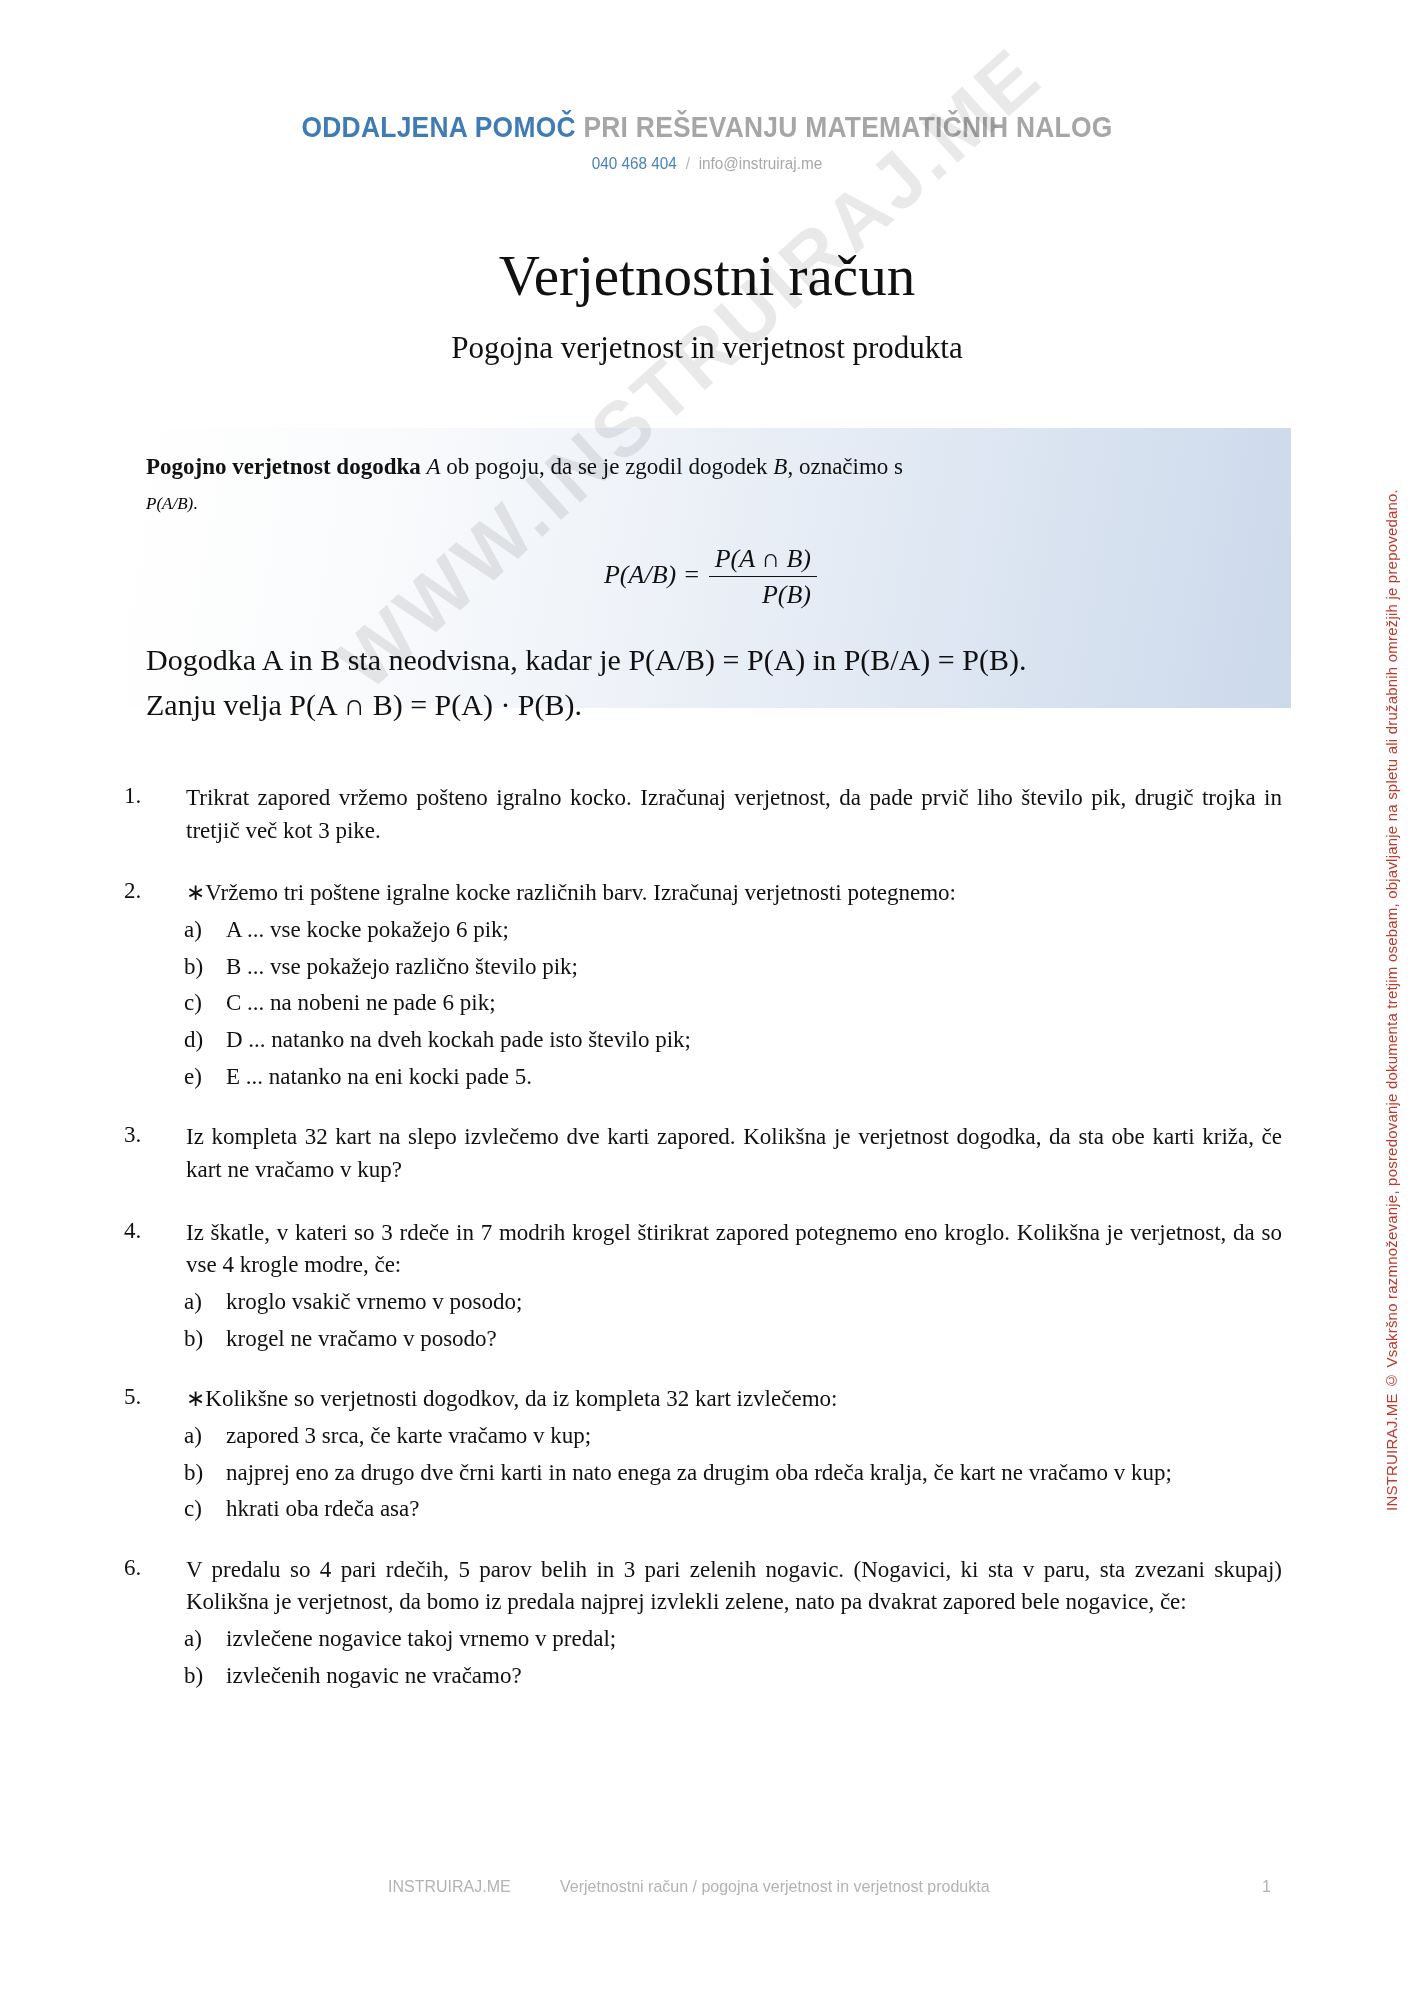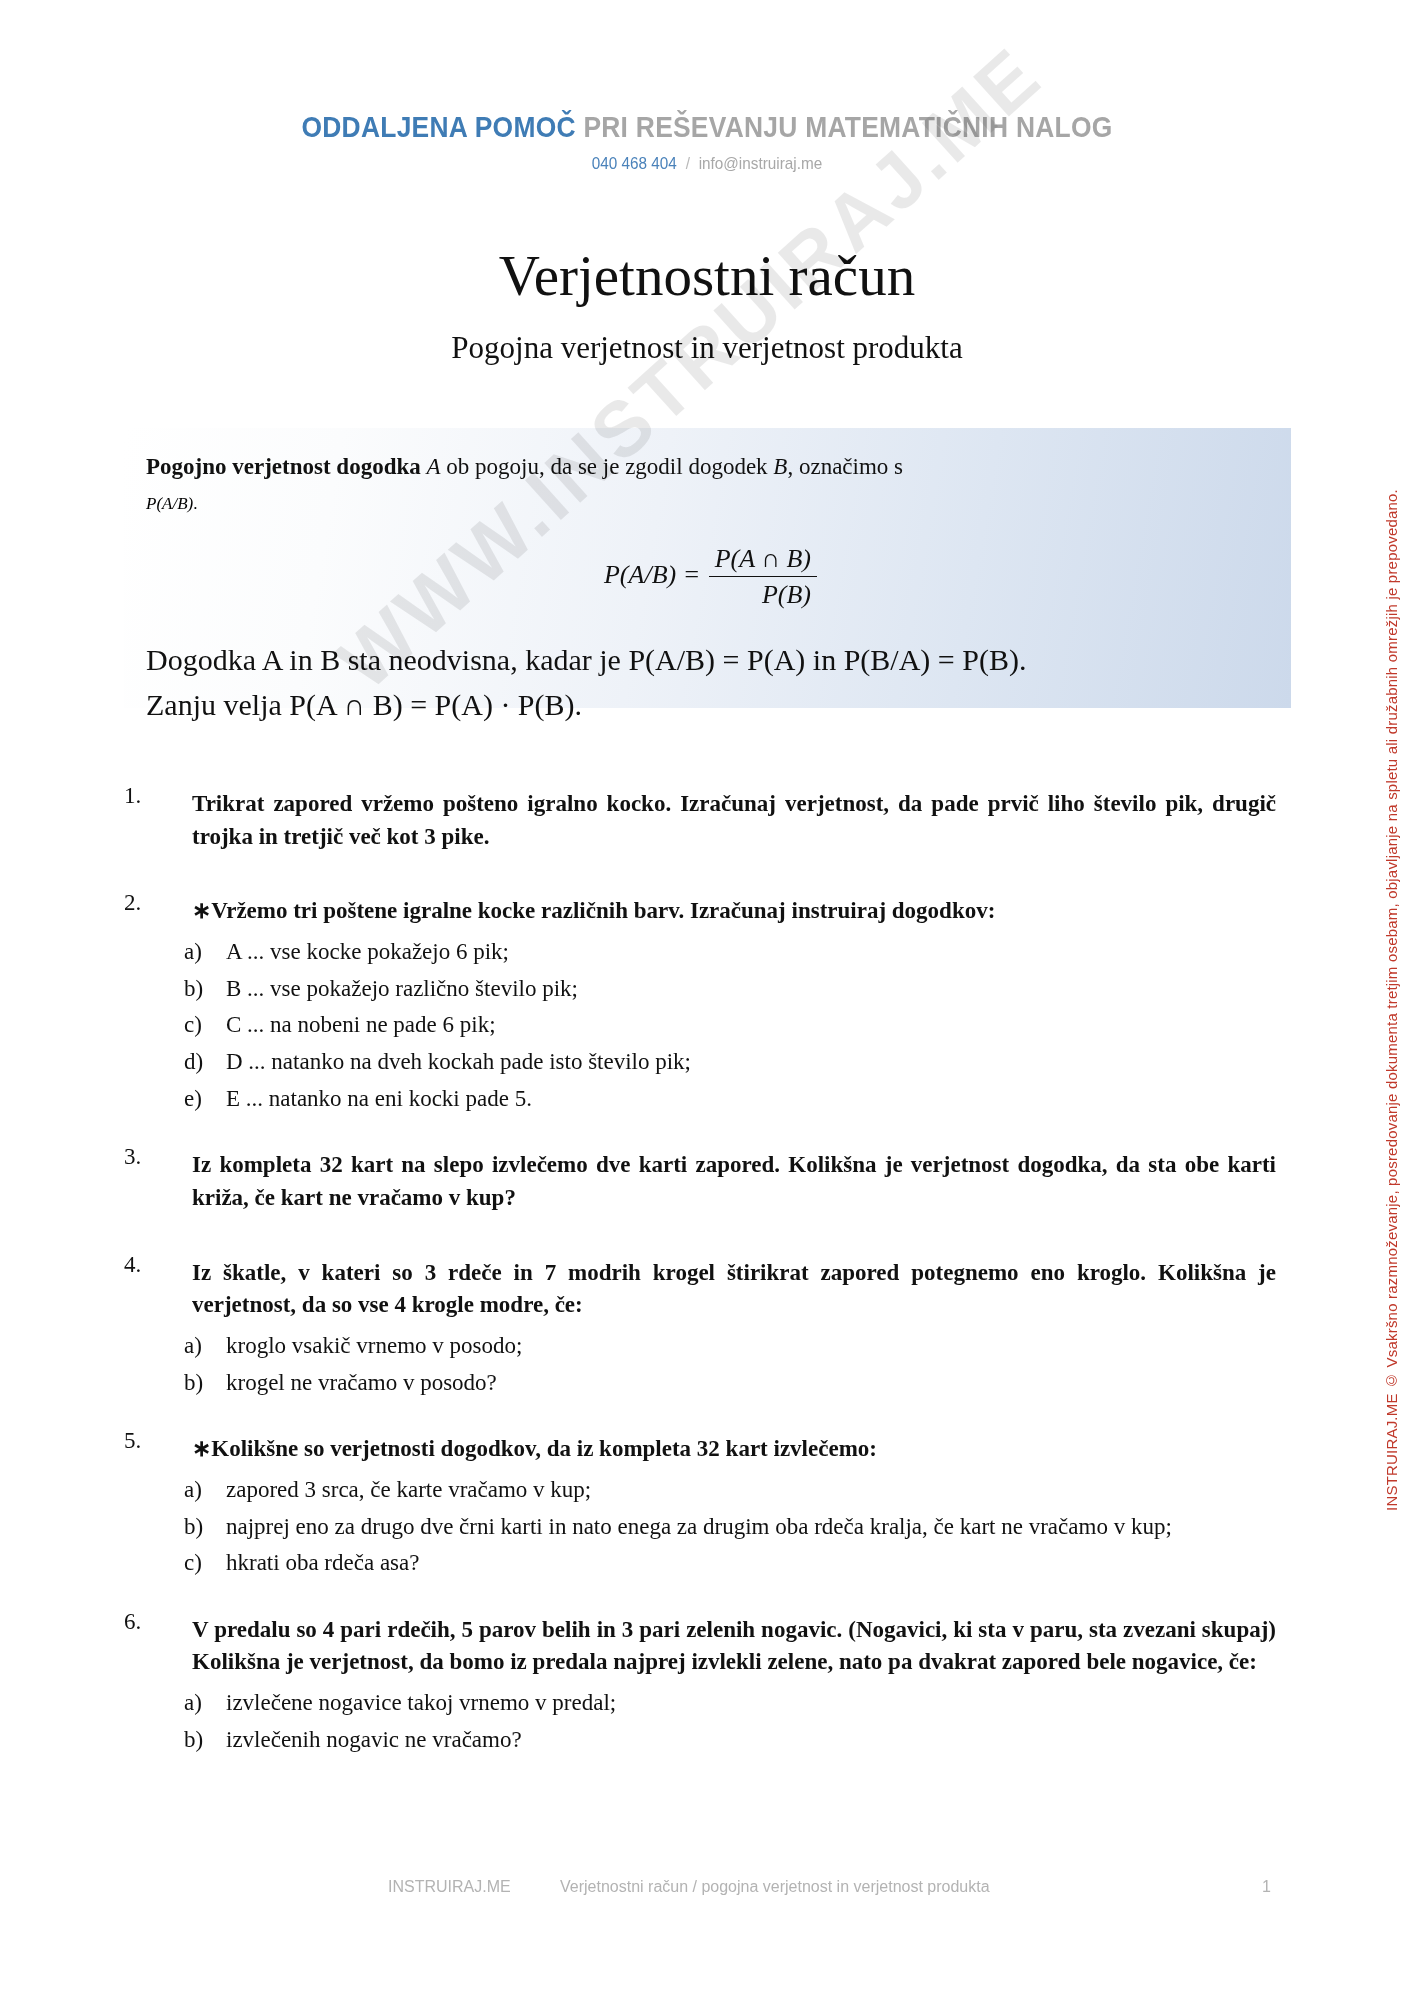--- a/index.html
+++ b/index.html
@@ -70,21 +70,21 @@
   }
 
   
   .exercises{
     position:absolute;left:124px;top:780px;width:1160px;
     font-size:23px;color:#111;line-height:1.42;
   }
   .ex{display:flex;margin-bottom:26px;}
   .ex-num{width:60px;flex:0 0 60px;text-align:left;}
   .ex-body{flex:1;}
-  .ex-text{margin:8px;text-align:justify;font-weight:bold;}
+  .ex-text{margin:2px;text-align:justify;}
   .sublist{margin:4px 0 0 0;padding:0;list-style:none;}
   .sublist li{display:flex;margin-top:4px;}
   .sub-lab{width:42px;flex:0 0 42px;}
   .sub-txt{flex:1;}
 
   
   .watermark{
     position:absolute;left:320px;top:640px;
     font-family:"Liberation Sans", sans-serif;
     font-size:78px;font-weight:bold;letter-spacing:4px;
@@ -171,21 +171,21 @@
   <div class="exercises">
       <div class="ex">
         <div class="ex-num">1.</div>
         <div class="ex-body">
           <p class="ex-text">Trikrat zapored vržemo pošteno igralno kocko. Izračunaj verjetnost, da pade prvič liho število pik, drugič trojka in tretjič več kot 3 pike.</p>
         </div>
       </div>
       <div class="ex">
         <div class="ex-num">2.</div>
         <div class="ex-body">
-          <p class="ex-text">∗Vržemo tri poštene igralne kocke različnih barv. Izračunaj instruiraj dogodkov:</p>
+          <p class="ex-text">∗Vržemo tri poštene igralne kocke različnih barv. Izračunaj verjetnosti potegnemo:</p>
           <ul class="sublist">
             <li>
               <span class="sub-lab">a)</span>
               <span class="sub-txt">A ... vse kocke pokažejo 6 pik;</span>
             </li>
             <li>
               <span class="sub-lab">b)</span>
               <span class="sub-txt">B ... vse pokažejo različno število pik;</span>
             </li>
             <li>

